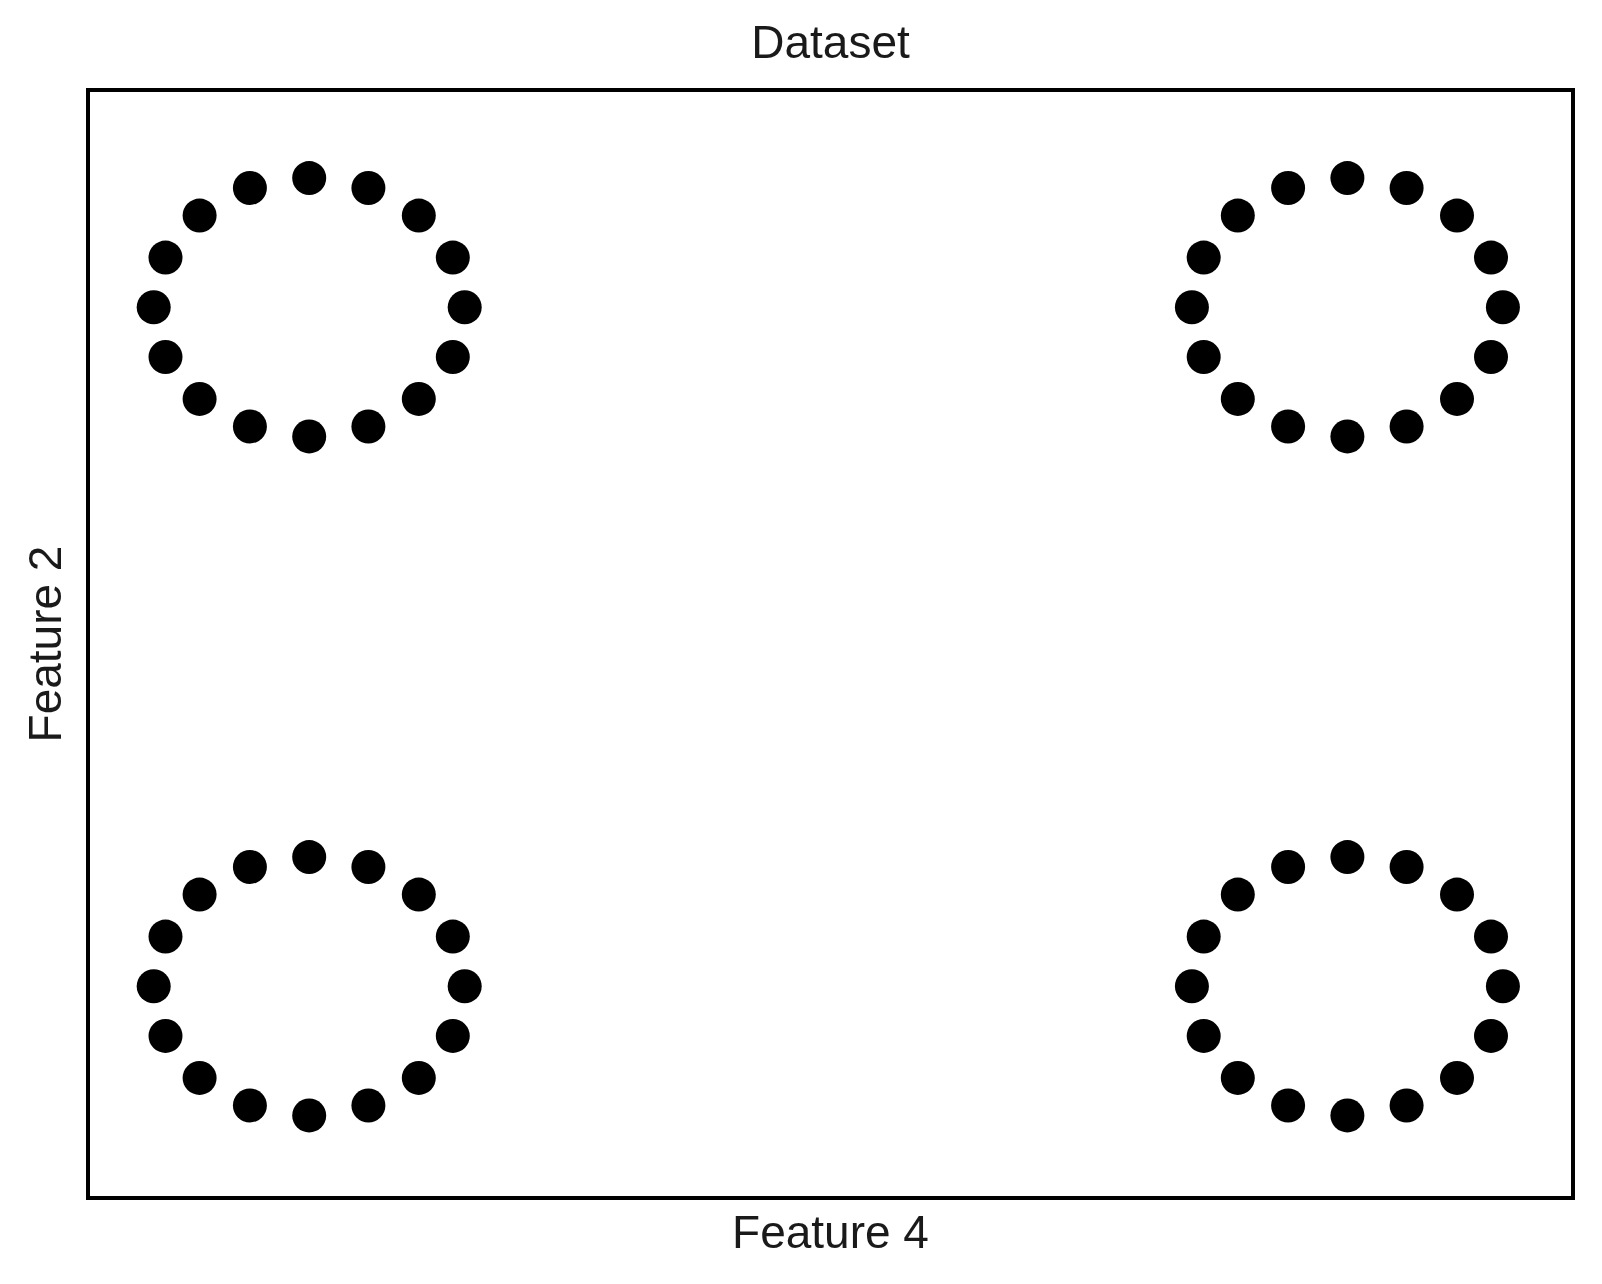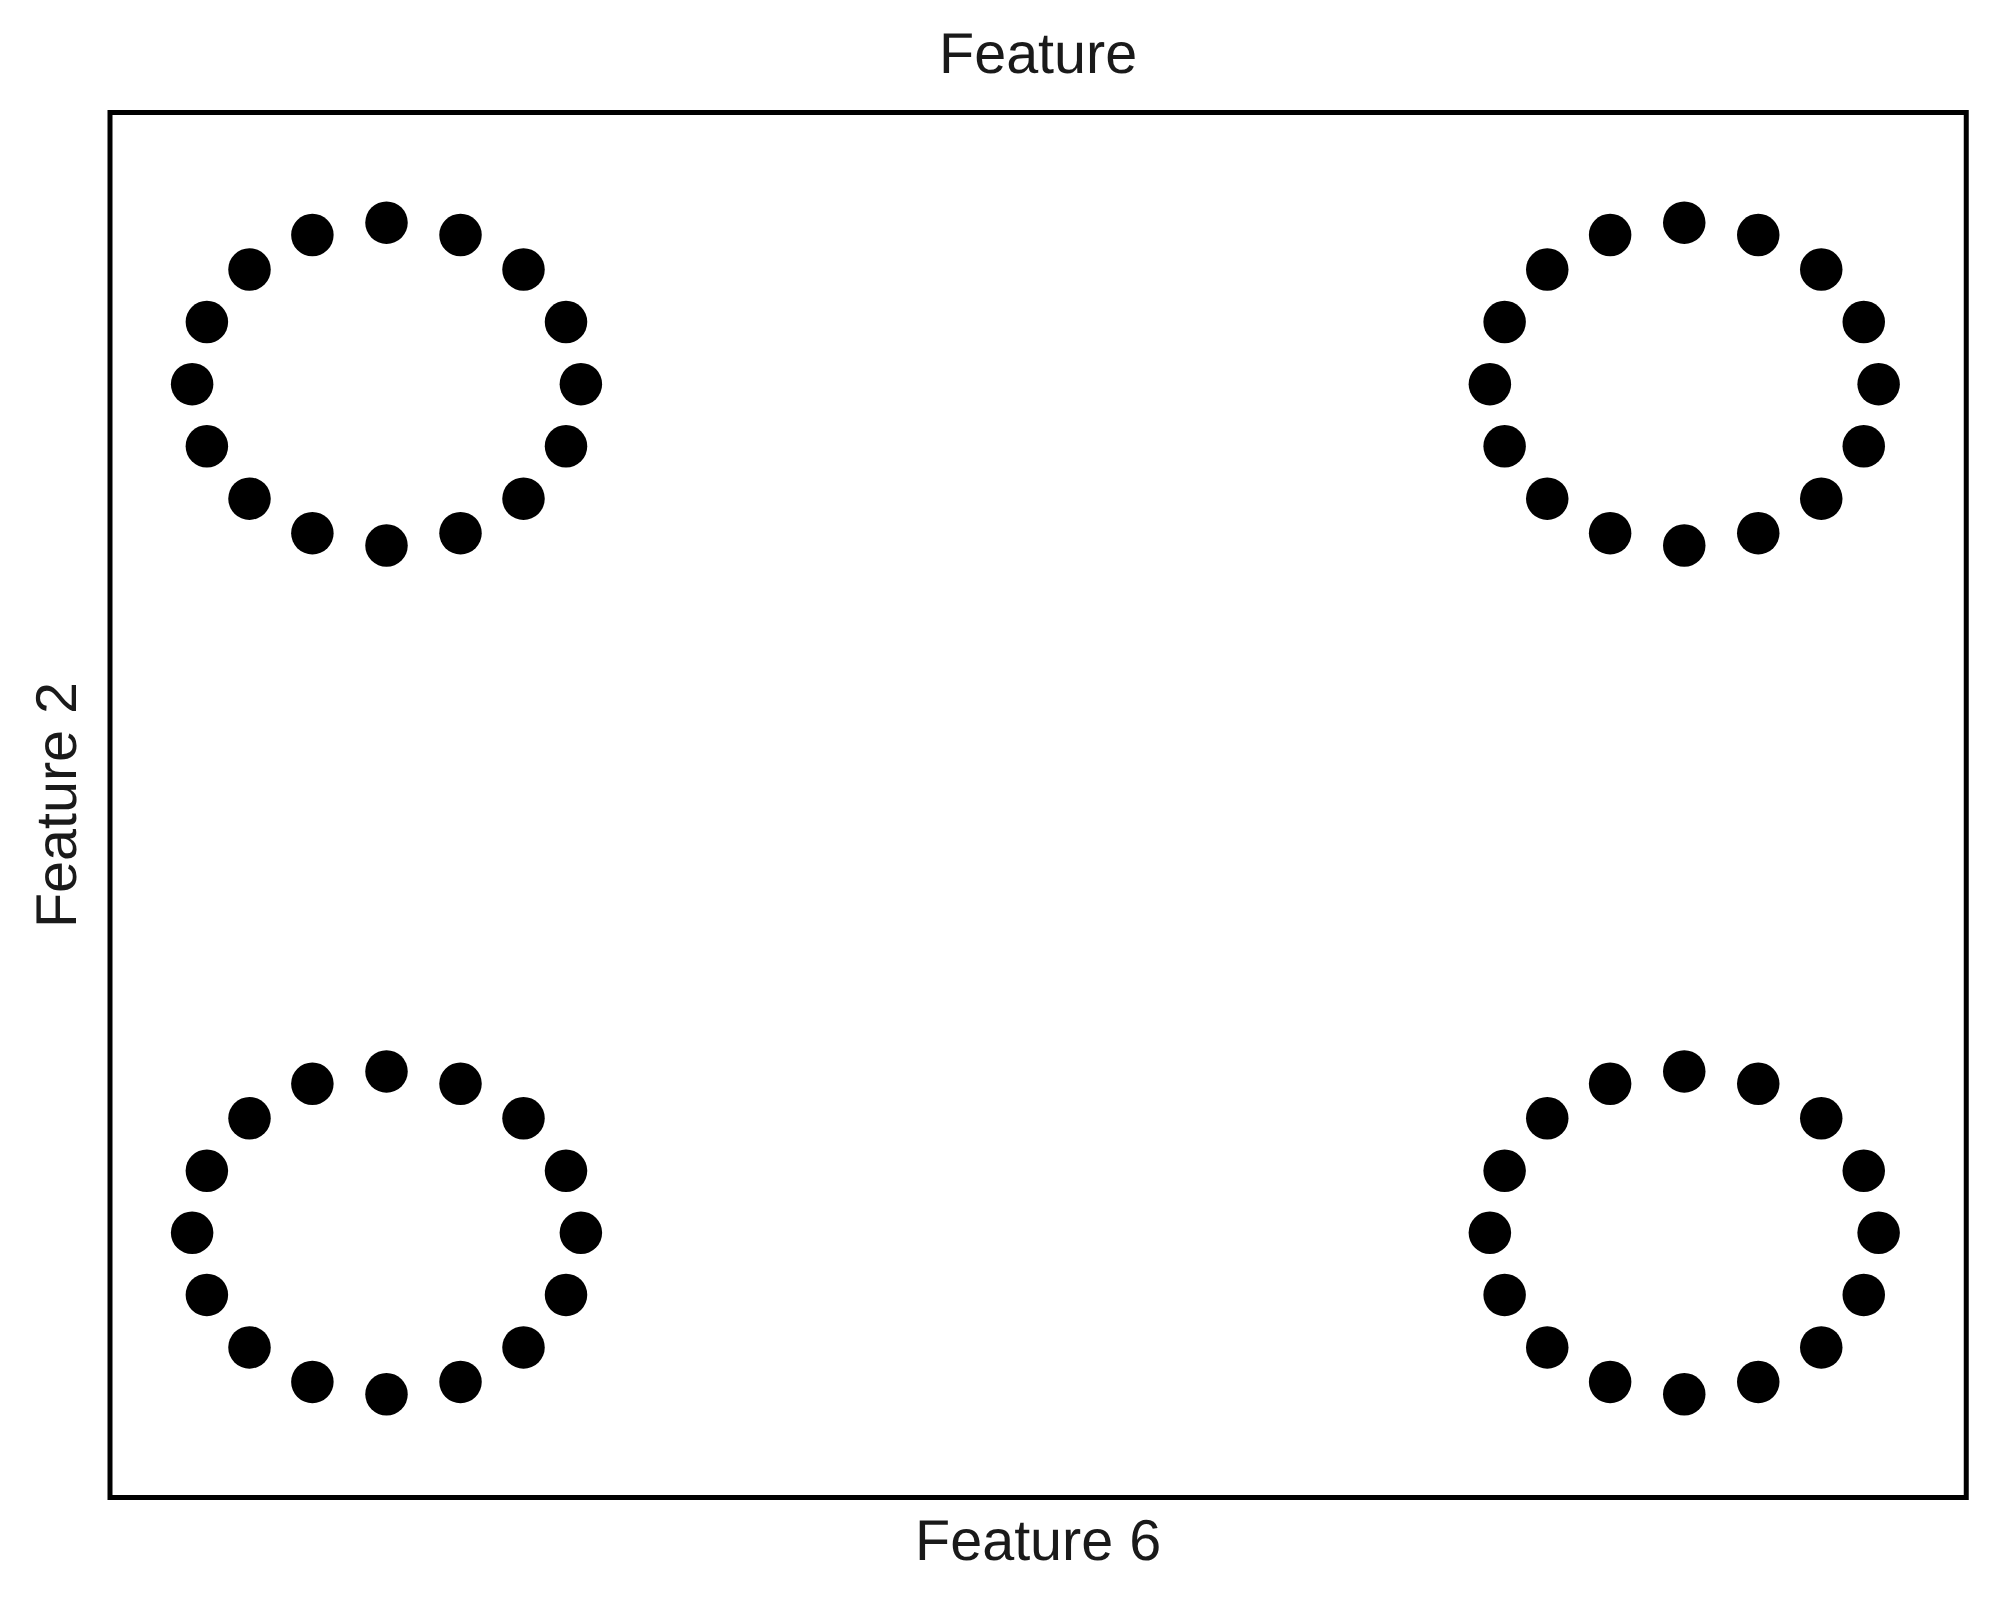--- a/index.html
+++ b/index.html
@@ -62,21 +62,21 @@
     line-height: 48px;
     color: #1a1a1a;
     white-space: nowrap;
   }
 </style>
 </head>
 <body>
 
 <div class="figure">
 
-  <div class="chart-title">Feature</div>
+  <div class="chart-title">Dataset</div>
 
   <div class="plot-area">
     <svg id="scatter-svg" viewBox="0 0 1481 1104" preserveAspectRatio="none" xmlns="http://www.w3.org/2000/svg">
         <g>
           <circle cx="374.7" cy="215.3" r="17" fill="#000000"></circle>
           <circle cx="362.8" cy="165.6" r="17" fill="#000000"></circle>
           <circle cx="328.8" cy="123.6" r="17" fill="#000000"></circle>
           <circle cx="278.4" cy="96.0" r="17" fill="#000000"></circle>
           <circle cx="219.2" cy="86.1" r="17" fill="#000000"></circle>
           <circle cx="159.9" cy="96.0" r="17" fill="#000000"></circle>
@@ -141,17 +141,17 @@
           <circle cx="1147.8" cy="985.9" r="17" fill="#000000"></circle>
           <circle cx="1198.1" cy="1013.5" r="17" fill="#000000"></circle>
           <circle cx="1257.4" cy="1023.4" r="17" fill="#000000"></circle>
           <circle cx="1316.6" cy="1013.5" r="17" fill="#000000"></circle>
           <circle cx="1367.0" cy="985.9" r="17" fill="#000000"></circle>
           <circle cx="1401.0" cy="943.9" r="17" fill="#000000"></circle>
         </g>
       </svg>
   </div>
 
-  <div class="x-axis-label">Feature 6</div>
+  <div class="x-axis-label">Feature 4</div>
 
   <div class="y-axis-label">Feature 2</div>
 
 </div>
 
 </body></html>

